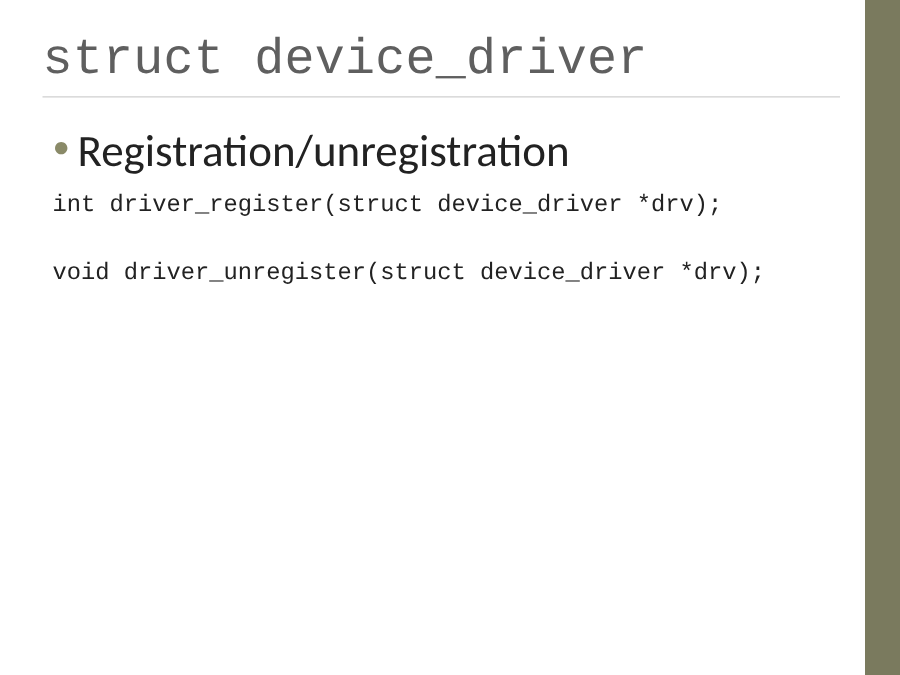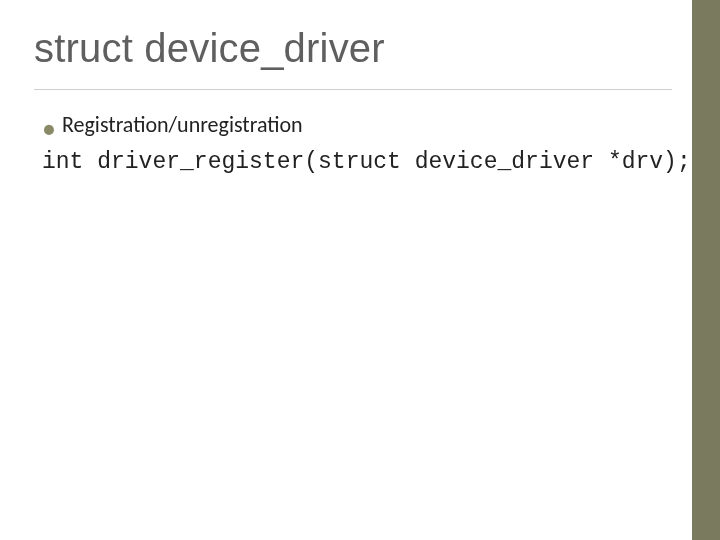--- a/index.html
+++ b/index.html
@@ -25,58 +25,58 @@
     height: 540px;
     background: #7a7a5e;
   }
   .content {
     position: absolute;
     left: 34px;
     top: 26px;
     right: 48px;
   }
   .title {
-    font-family: Liberation Sans, sans-serif;
+    font-family: Liberation Mono, monospace;
     font-size: 40px;
     font-weight: 400;
     color: #5f5f5f;
     letter-spacing: 0.2px;
-    margin: 0 0 18px 0;
+    margin: 0 0 6px 0;
     white-space: nowrap;
   }
   .divider {
     border: none;
     border-top: 1px solid #cfcfcf;
     margin: 4px 0 22px 0;
   }
   ul.bullets {
     list-style: none;
     margin: 0;
     padding: 0 0 0 8px;
   }
   ul.bullets > li {
     position: relative;
     padding-left: 20px;
     color: #222222;
-    font-size: 22px;
+    font-size: 36px;
     line-height: 1.2;
     margin-bottom: 10px;
   }
   ul.bullets > li::before {
     content: "•";
     position: absolute;
     left: 0;
     top: 0;
     color: #8a8a68;
     font-size: 28px;
     line-height: 1.2;
   }
   .code {
     font-family: Consolas, "Courier New", monospace;
-    font-size: 23px;
+    font-size: 19px;
     color: #222222;
     margin: 6px 0 6px 8px;
     white-space: pre;
     line-height: 1.25;
   }
   .spacer {
     height: 32px;
   }
   .spacer2 {
     height: 18px;
@@ -90,15 +90,16 @@
   <div class="content">
     <h1 class="title">struct device_driver</h1>
     <hr class="divider">
     <ul class="bullets">
       <li>
         <span>Registration/unregistration</span>
       </li>
     </ul>
     <div class="code">int driver_register(struct device_driver *drv);</div>
     <div class="spacer2"></div>
+    <div class="code">void driver_unregister(struct device_driver *drv);</div>
     <div class="spacer"></div>
   </div>
 </div>
 
 </body></html>

